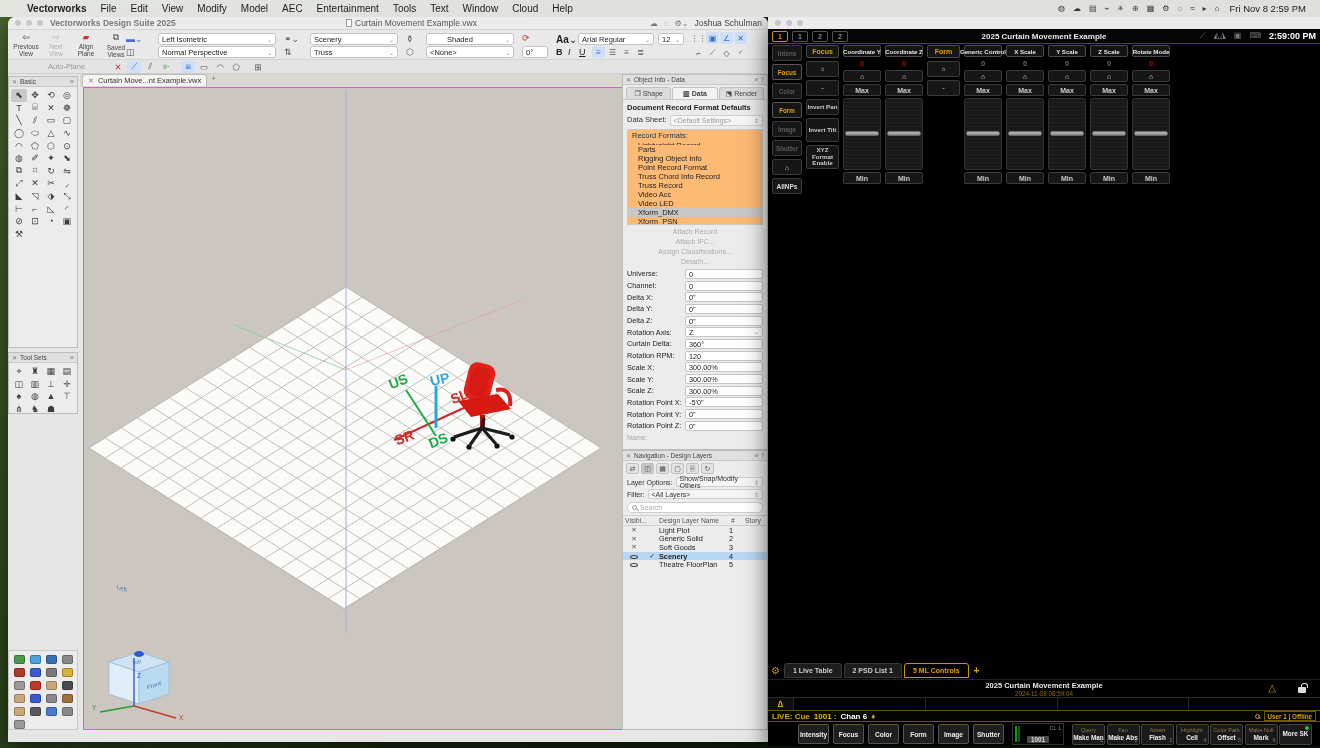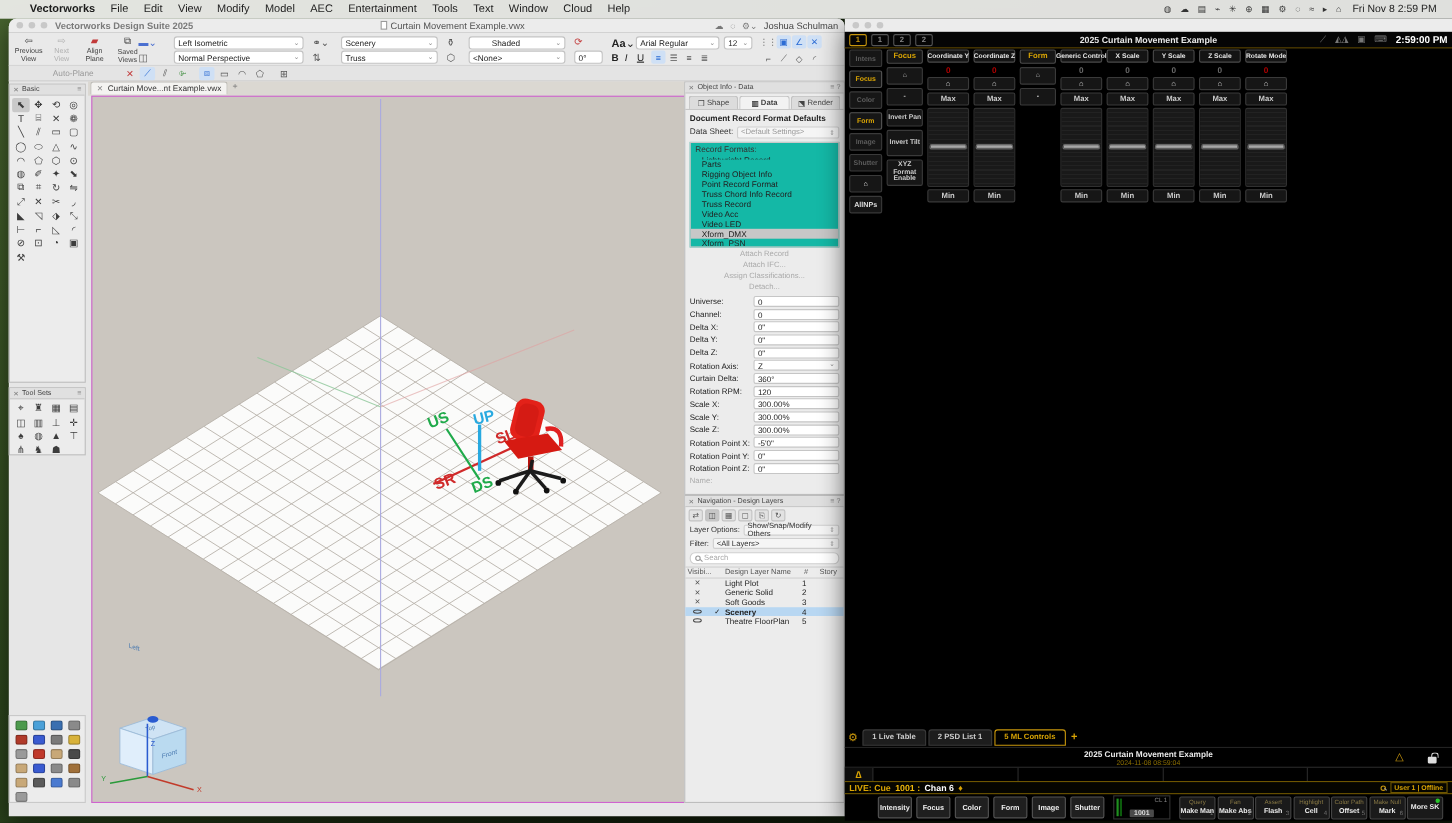--- a/index.html
+++ b/index.html
@@ -57,21 +57,21 @@
   .viewport svg{position:absolute;inset:0;}
   
   .oip{position:absolute;left:614px;top:57px;width:146px;height:376px;background:#ececec;border:1px solid #bdbdbd;}
   .oip-tabs{display:flex;gap:1px;padding:2px 3px 0 3px;border-bottom:1px solid #c6c6c6;}
   .otab{flex:1;height:12px;background:#dcdcdc;border:1px solid #c2c2c2;border-bottom:none;border-radius:3px 3px 0 0;display:flex;align-items:center;justify-content:center;gap:2px;font-size:7px;color:#444;}
   .otab.on{background:#f2f2f2;font-weight:bold;}
   .oip-head{font-size:7.5px;font-weight:bold;color:#222;padding:3px 4px;}
   .dsrow{display:flex;align-items:flex-start;font-size:7.5px;color:#333;padding:0 4px;gap:3px;}
   .dsel{flex:1;height:11px;background:#f5f5f5;border:1px solid #cfcfcf;border-radius:2px;font-size:7px;color:#9a9a9a;display:flex;align-items:center;padding:0 3px;}
   .dsel .st{margin-left:auto;color:#999;font-size:6px;}
-  .reclist{margin:3px 4px 0 4px;height:96px;background:#14b8a6;border:1px solid #c9c9c9;overflow:hidden;font-size:7.5px;color:#222;}
+  .reclist{margin:3px 4px 0 4px;height:96px;background:#fdba74;border:1px solid #c9c9c9;overflow:hidden;font-size:7.5px;color:#222;}
   .rec-label{padding:1px 4px;color:#333;}
   .rec{padding:0 10px;height:9px;line-height:9px;white-space:nowrap;}
   .rec-clip{height:4px;overflow:hidden;}
   .rec.rsel{background:#c7c7c7;}
   .obtns{margin-top:2px;display:flex;flex-direction:column;gap:1px;}
   .obtn{height:9px;font-size:7px;color:#aaa;text-align:center;line-height:9px;}
   .frows{margin-top:2px;padding:0 4px;}
   .frow{display:flex;align-items:center;height:11.7px;font-size:7.3px;color:#222;}
   .flab{width:58px;white-space:nowrap;}
   .finput{flex:1;height:10px;background:#fff;border:1px solid #c6c6c6;border-radius:2px;padding:0 3px;line-height:9px;font-size:7.3px;}

